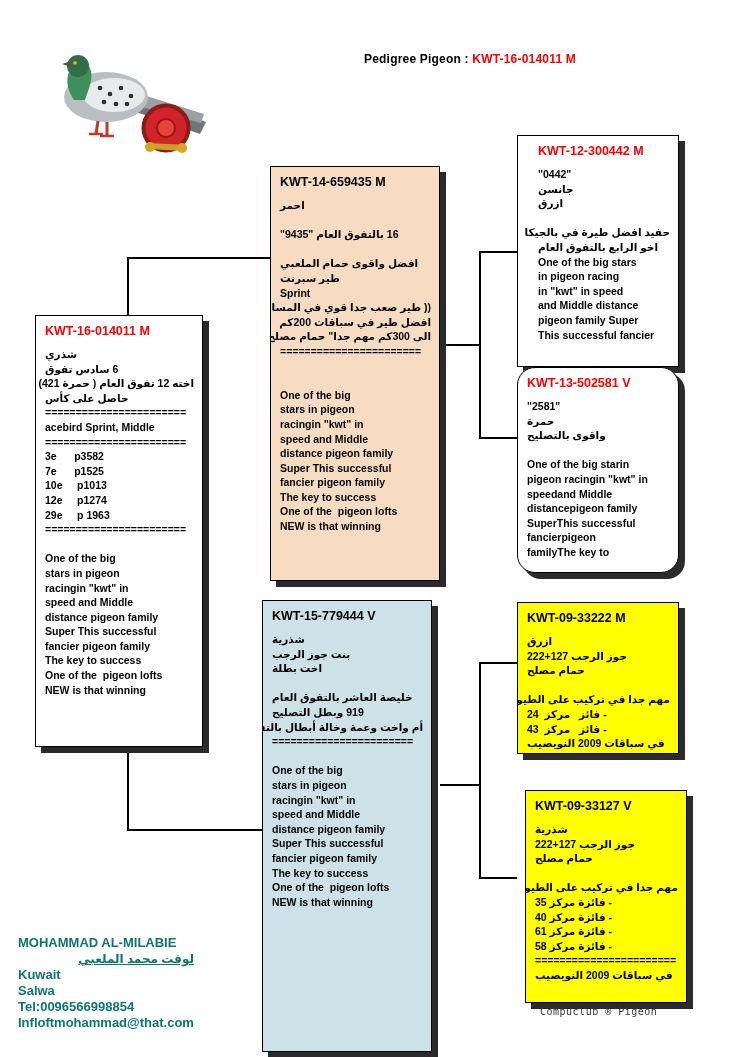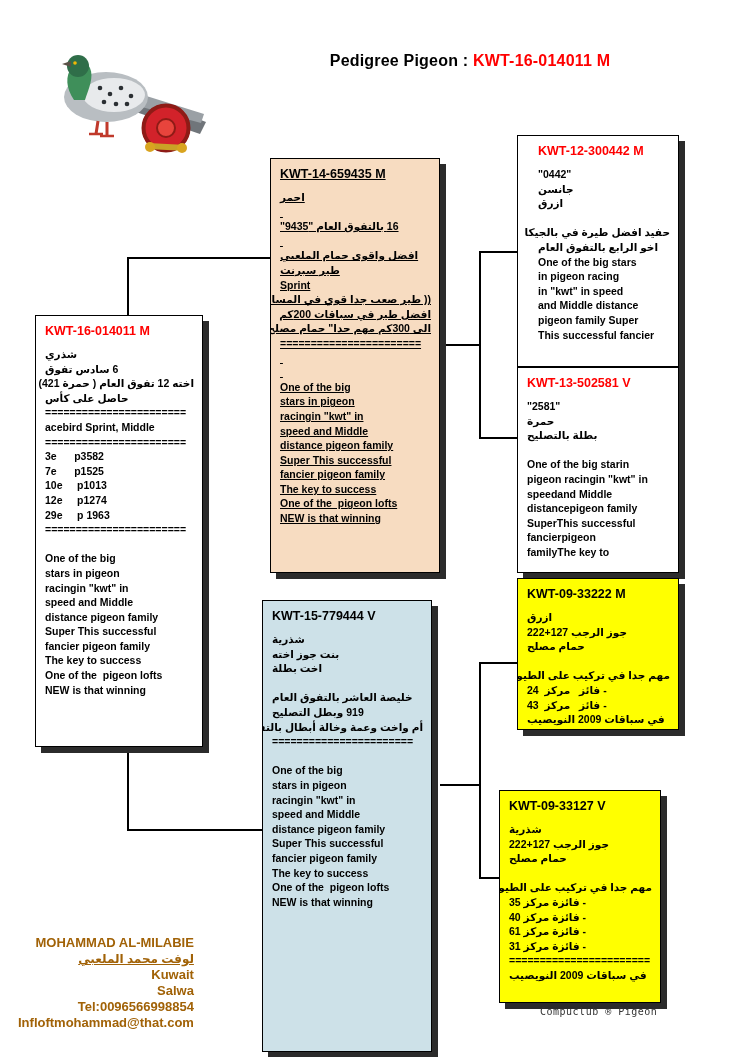--- a/index.html
+++ b/index.html
@@ -4,41 +4,41 @@
 <style>
   * { margin:0; padding:0; box-sizing:border-box; }
   html,body { background:#ffffff; }
   .page {
     position:relative; width:750px; height:1057px; background:#ffffff;
     font-family:"Liberation Sans","DejaVu Sans",sans-serif; overflow:hidden;
   }
   .photo-box { position:absolute; left:28px; top:36px; width:190px; height:120px; }
   .page-title {
     position:absolute; left:235px; top:52px; width:470px; text-align:center;
-    font-size:16px; font-weight:bold; color:#000; letter-spacing:.2px;
+    font-size:12px; font-weight:bold; color:#000; letter-spacing:.2px;
   }
   .red { color:#ff0000; }
   .pbox {
     position:absolute; border:1px solid #000; background:#fff;
     box-shadow:6px 6px 0 0 #2b2b2b; padding:8px 8px 6px 9px; overflow:hidden;
   }
   .pbox .ring { font-size:12.5px; font-weight:bold; margin-bottom:9px; white-space:nowrap; }
   .pbox .body { font-size:10.5px; font-weight:bold; color:#000; }
   .tline { white-space:pre; text-align:left; line-height:14.6px; min-height:14.6px; }
   #box-subject   { left:35px;  top:315px; width:168px; height:432px; }
-  #box-sire      { left:270px; top:158px; width:170px; height:415px;text-decoration:underline; }
+  #box-sire      { left:270px; top:166px; width:170px; height:415px; }
   #box-dam       { left:262px; top:600px; width:170px; height:452px; }
   #box-sire-sire { left:517px; top:135px; width:162px; height:232px;padding-left:20px; }
-  #box-sire-dam  { left:517px; top:367px; width:162px; height:206px; }
-  #box-dam-sire  { left:517px; top:578px; width:162px; height:152px; }
-  #box-dam-dam   { left:499px; top:790px; width:162px; height:213px; }
+  #box-sire-dam  { left:517px; top:367px; width:162px; height:206px;border-radius:18px; }
+  #box-dam-sire  { left:517px; top:602px; width:162px; height:152px; }
+  #box-dam-dam   { left:525px; top:790px; width:162px; height:213px; }
   .connector { position:absolute; background:#000; }
   .footer {
     position:absolute; left:18px; top:935px; font-size:13px; font-weight:bold;
-    color:#a16207; line-height:16px;text-align:right;
+    color:#0f766e; line-height:16px;
   }
   .footer .ar { font-size:12px;text-decoration:underline; }
   .watermark {
     position:absolute; left:540px; top:1006px; font-family:"DejaVu Sans Mono",monospace;
     font-size:10px; color:#333; letter-spacing:.5px;
   }
 </style>
 </head>
 <body>
 
@@ -149,21 +149,21 @@
         <div class="tline" dir="auto">The key to success</div>
         <div class="tline" dir="auto">One of the  pigeon lofts</div>
         <div class="tline" dir="auto">NEW is that winning</div>
       </div>
   </div>
 
   <div class="pbox" id="box-dam" style="background: rgb(205, 225, 232);">
     <div class="ring">KWT-15-779444 V</div>
     <div class="body">
         <div class="tline" dir="auto">شذرية</div>
-        <div class="tline" dir="auto">بنت جوز اخته</div>
+        <div class="tline" dir="auto">بنت جوز الرجب</div>
         <div class="tline" dir="auto">اخت بطلة</div>
         <div class="tline" dir="auto">&nbsp;</div>
         <div class="tline" dir="auto">خليصة العاشر بالتفوق العام</div>
         <div class="tline" dir="auto">919 وبطل التصليح</div>
         <div class="tline" dir="auto">أم واخت وعمة وخالة أبطال بالتفوق</div>
         <div class="tline" dir="auto">=======================</div>
         <div class="tline" dir="auto">&nbsp;</div>
         <div class="tline" dir="auto">One of the big</div>
         <div class="tline" dir="auto">stars in pigeon</div>
         <div class="tline" dir="auto">racingin "kwt" in</div>
@@ -193,21 +193,21 @@
         <div class="tline" dir="auto">pigeon family Super</div>
         <div class="tline" dir="auto">This successful fancier</div>
       </div>
   </div>
 
   <div class="pbox" id="box-sire-dam">
     <div class="ring red">KWT-13-502581 V</div>
     <div class="body">
         <div class="tline" dir="auto">"2581"</div>
         <div class="tline" dir="auto">حمرة</div>
-        <div class="tline" dir="auto">بطلة بالتصليح</div>
+        <div class="tline" dir="auto">واقوى بالتصليح</div>
         <div class="tline" dir="auto">&nbsp;</div>
         <div class="tline" dir="auto">One of the big starin</div>
         <div class="tline" dir="auto">pigeon racingin "kwt" in</div>
         <div class="tline" dir="auto">speedand Middle</div>
         <div class="tline" dir="auto">distancepigeon family</div>
         <div class="tline" dir="auto">SuperThis successful</div>
         <div class="tline" dir="auto">fancierpigeon</div>
         <div class="tline" dir="auto">familyThe key to</div>
       </div>
   </div>
@@ -234,21 +234,21 @@
     <div class="ring">KWT-09-33127 V</div>
     <div class="body">
         <div class="tline" dir="auto">شذرية</div>
         <div class="tline" dir="auto">جوز الرجب 127+222</div>
         <div class="tline" dir="auto">حمام مصلح</div>
         <div class="tline" dir="auto">&nbsp;</div>
         <div class="tline" dir="auto">مهم جدا في تركيب على الطيور</div>
         <div class="tline" dir="auto">- فائزة مركز 35</div>
         <div class="tline" dir="auto">- فائزة مركز 40</div>
         <div class="tline" dir="auto">- فائزة مركز 61</div>
-        <div class="tline" dir="auto">- فائزة مركز 31</div>
+        <div class="tline" dir="auto">- فائزة مركز 58</div>
         <div class="tline" dir="auto">=======================</div>
         <div class="tline" dir="auto">في سباقات 2009 النويصيب</div>
       </div>
   </div>
 
   <div class="footer">
     <div>MOHAMMAD AL-MILABIE</div>
     <div class="ar" dir="auto">لوفت محمد الملعبي</div>
     <div>Kuwait</div>
     <div>Salwa</div>

